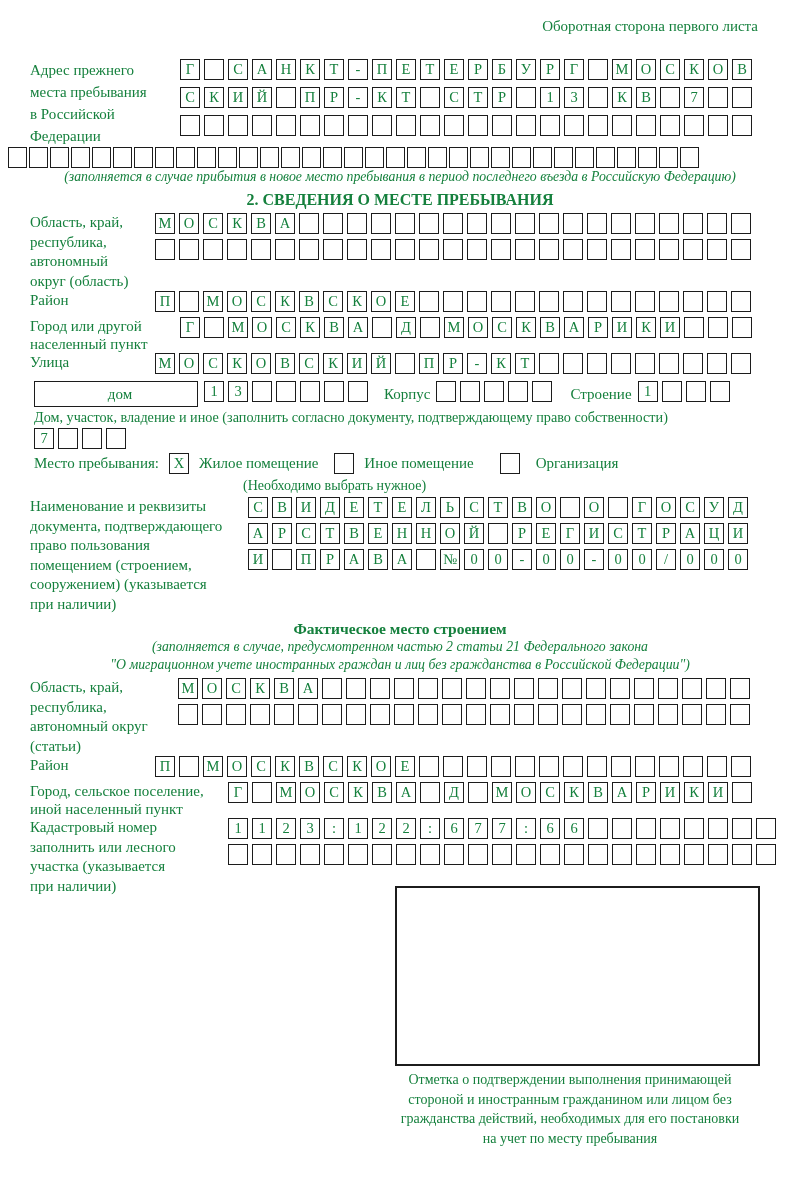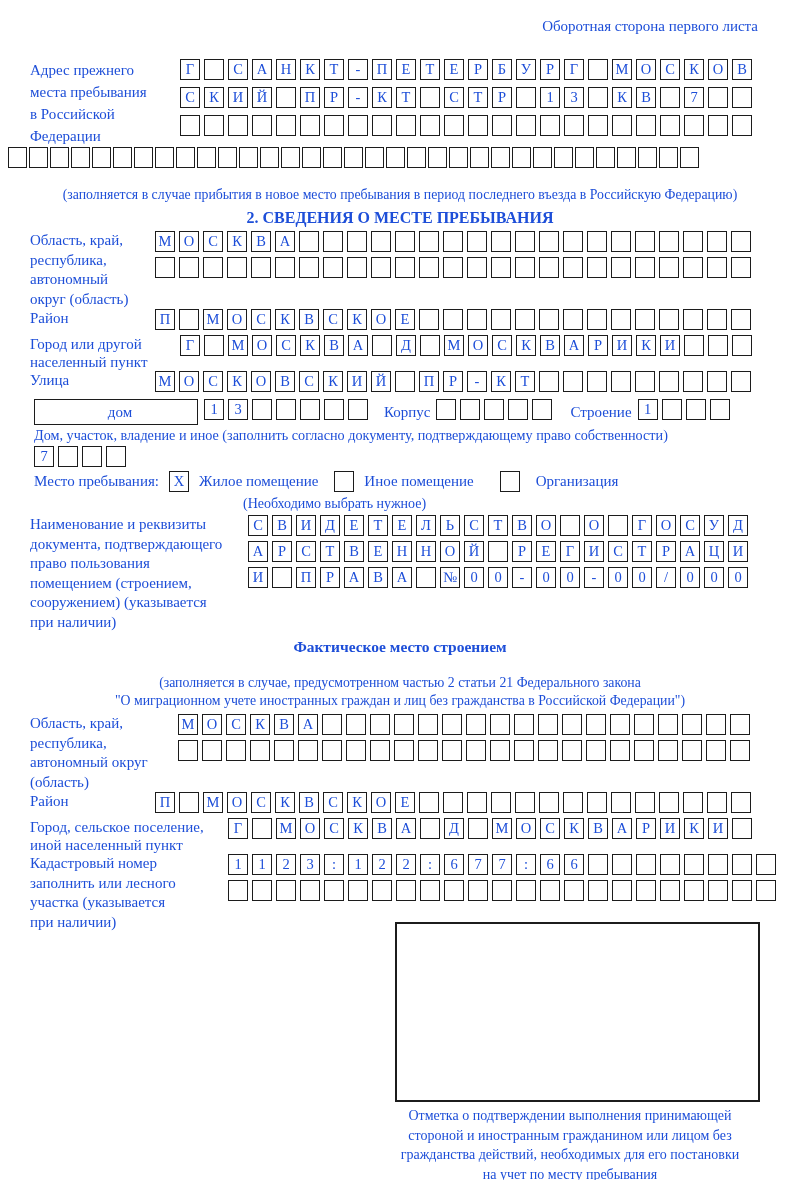--- a/index.html
+++ b/index.html
@@ -1,37 +1,37 @@
 <!DOCTYPE html>
 <html><head>
 <meta charset="utf-8">
 <style>
   html,body{margin:0;padding:0;background:#fff;}
   .page{
     position:relative;width:800px;height:1180px;margin:0 auto;background:#ffffff;
-    font-family:"Liberation Serif","DejaVu Serif",serif;color:#1d4ed8;
+    font-family:"Liberation Serif","DejaVu Serif",serif;color:#15803d;
     padding-top:18px;box-sizing:border-box;overflow:hidden;
   }
   .hdr-note{text-align:right;padding-right:42px;font-size:15px;}
   .frow{display:flex;align-items:flex-start;margin-left:30px;}
   .label{font-size:15px;line-height:19.5px;flex:0 0 auto;}
   .label.addr{line-height:22px;width:150px;}
   .w125{width:125px;} .w148{width:148px;} .w150{width:150px;} .w198{width:198px;} .w218{width:218px;}
   .label.two{line-height:18px;}
   .cellwrap{flex:1 1 auto;}
   .cellrow{display:flex;margin-bottom:5px;}
   .cell{
     display:inline-flex;align-items:center;justify-content:center;
     width:20px;height:21px;border:1.6px solid #1c1c1c;margin-right:4px;
     box-sizing:border-box;font-size:14.5px;flex:0 0 auto;background:#fff;
   }
   .cellrow.r28{margin-bottom:7px;}
   .tight{display:flex;margin-left:8px;}
   .tight .cell{margin-right:2px;width:19px;}
-  .note{text-align:center;font-size:13.8px;margin-top:18px;line-height:18px;}
+  .note{text-align:center;font-size:13.8px;margin-top:0;line-height:18px;font-style:italic;}
   .sec-title{text-align:center;font-weight:bold;font-size:16px;margin-top:5px;}
   .sec-title2{text-align:center;font-weight:bold;font-size:15.5px;margin-top:6px;}
   .mt4{margin-top:4px;}
   .hrow{display:flex;align-items:flex-start;margin-left:34px;margin-top:2px;}
   .wide-box{
     border:1.6px solid #1c1c1c;height:26px;display:flex;align-items:center;justify-content:center;
     font-size:15px;box-sizing:border-box;flex:0 0 auto;padding-left:8px;
   }
   .wb-house{width:164px;margin-right:6px;}
   .wb-flat{width:202px;margin-right:6px;}
@@ -482,21 +482,21 @@
   <div class="note">
       <div>(заполняется в случае, предусмотренном частью 2 статьи 21 Федерального закона</div>
       <div>"О миграционном учете иностранных граждан и лиц без гражданства в Российской Федерации")</div>
     </div>
 
   <div class="frow mt4">
     <div class="label w148">
         <div>Область, край,</div>
         <div>республика,</div>
         <div>автономный округ</div>
-        <div>(область)</div>
+        <div>(статьи)</div>
       </div>
     <div class="cellwrap">
         <div class="cellrow">
           <span class="cell">М</span>
           <span class="cell">О</span>
           <span class="cell">С</span>
           <span class="cell">К</span>
           <span class="cell">В</span>
           <span class="cell">А</span>
           <span class="cell"></span>

